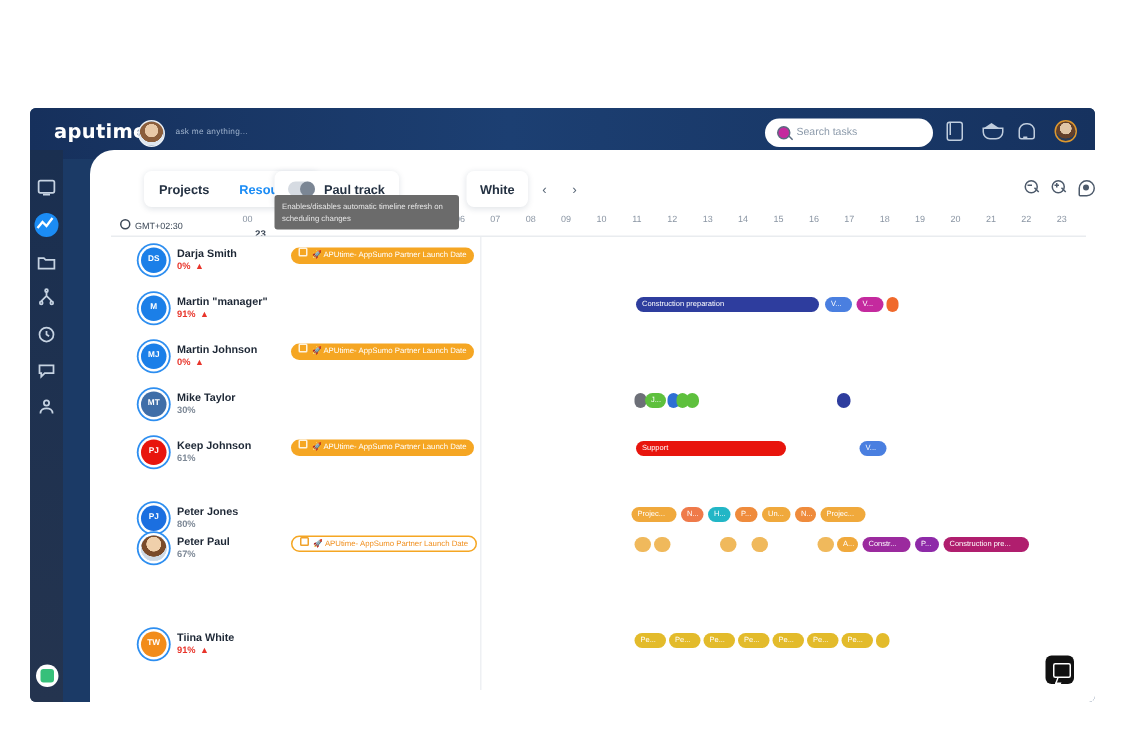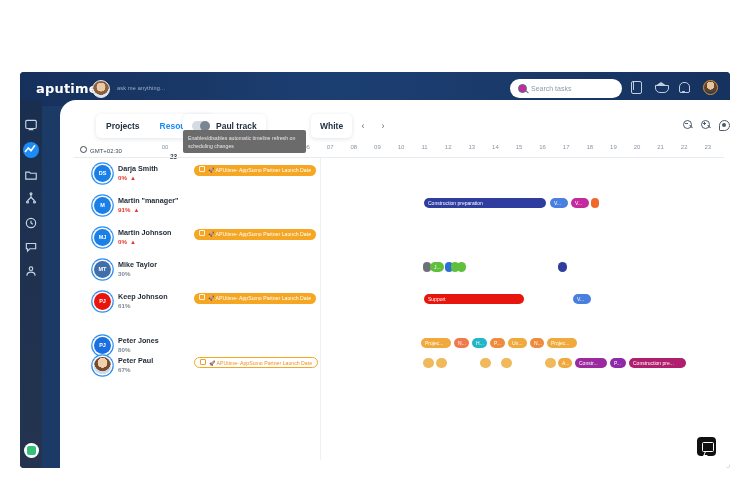--- a/index.html
+++ b/index.html
@@ -322,19 +322,32 @@
           <div class="bar" style="left: 347px; width: 11px; background: rgb(240, 185, 92);"></div>
           <div class="bar" style="left: 360px; width: 11px; background: rgb(240, 185, 92);"></div>
           <div class="bar" style="left: 404px; width: 11px; background: rgb(240, 185, 92);"></div>
           <div class="bar" style="left: 425px; width: 11px; background: rgb(240, 185, 92);"></div>
           <div class="bar" style="left: 469px; width: 11px; background: rgb(240, 185, 92);"></div>
           <div class="bar" style="left: 482px; width: 14px; background: rgb(240, 169, 60);">A...</div>
           <div class="bar" style="left: 499px; width: 32px; background: rgb(155, 42, 158);">Constr...</div>
           <div class="bar" style="left: 534px; width: 16px; background: rgb(142, 42, 168);">P...</div>
           <div class="bar" style="left: 553px; width: 57px; background: rgb(176, 30, 110);">Construction pre...</div>
         </div>
+        <div class="row" style="top: 256px;">
+          <div class="ava" style="background: rgb(242, 140, 27);">TW</div>
+          <div class="nm">Tiina White</div>
+          <div class="pct hi">91%<span class="warn">▲</span></div>
+          <div class="bar" style="left: 347px; width: 21px; background: rgb(227, 187, 43);">Pe...</div>
+          <div class="bar" style="left: 370px; width: 21px; background: rgb(227, 187, 43);">Pe...</div>
+          <div class="bar" style="left: 393px; width: 21px; background: rgb(227, 187, 43);">Pe...</div>
+          <div class="bar" style="left: 416px; width: 21px; background: rgb(227, 187, 43);">Pe...</div>
+          <div class="bar" style="left: 439px; width: 21px; background: rgb(227, 187, 43);">Pe...</div>
+          <div class="bar" style="left: 462px; width: 21px; background: rgb(227, 187, 43);">Pe...</div>
+          <div class="bar" style="left: 485px; width: 21px; background: rgb(227, 187, 43);">Pe...</div>
+          <div class="bar" style="left: 508px; width: 9px; background: rgb(227, 187, 43);"></div>
+        </div>
       </div>
 
     <div class="fab">
         <div class="b"></div>
       </div>
   </div>
 </div>
 
 </body></html>

